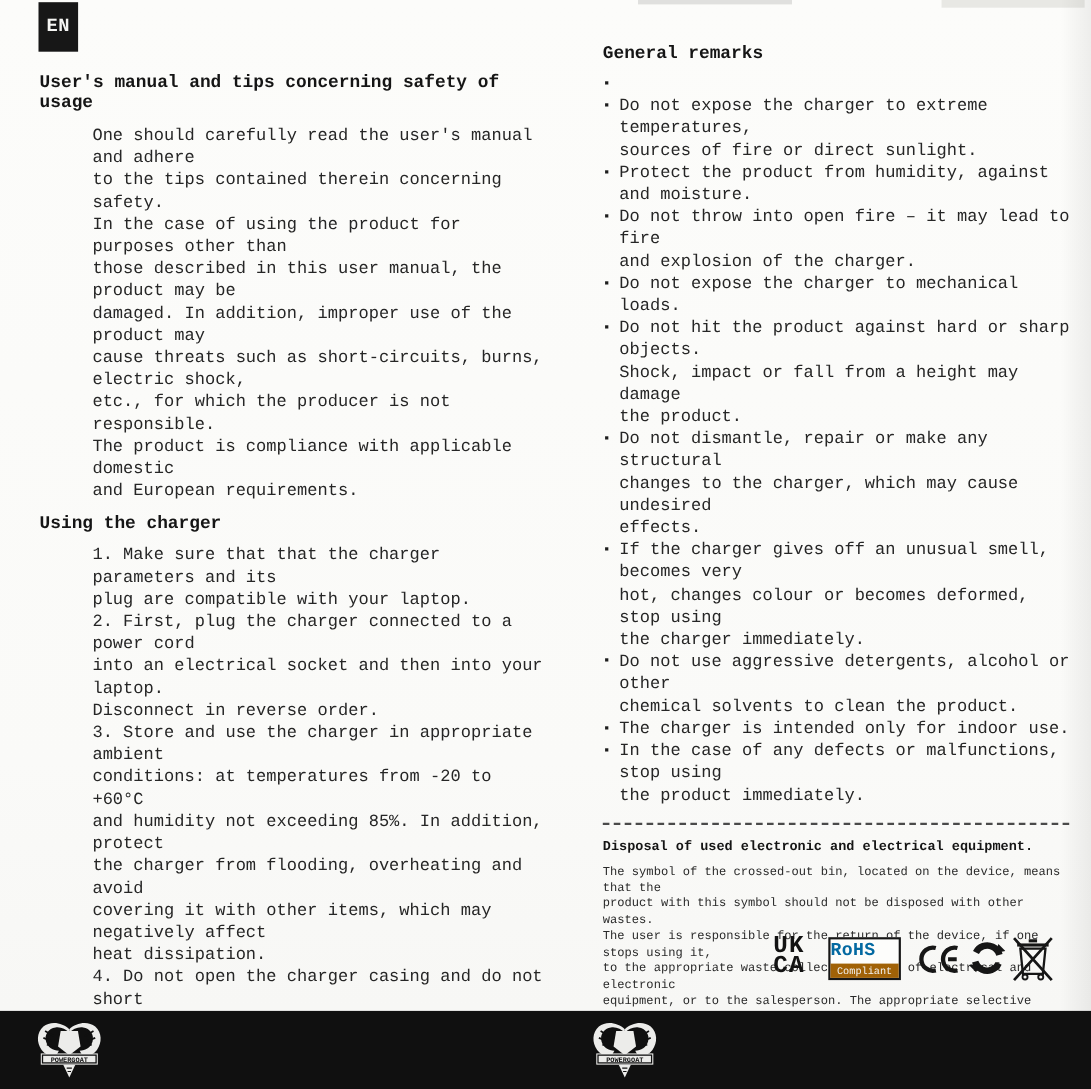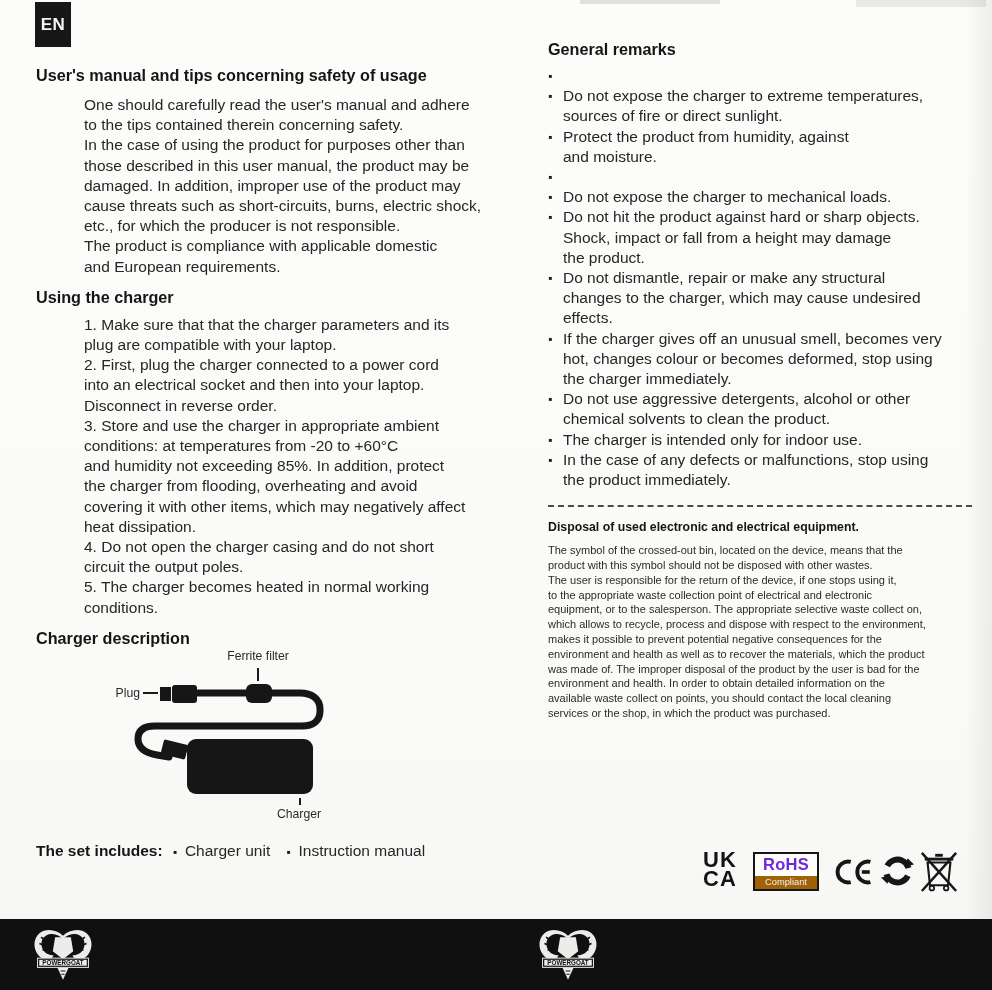--- a/index.html
+++ b/index.html
@@ -1,19 +1,19 @@
 <!DOCTYPE html>
 <html><head>
 <meta charset="utf-8">
 <style>
   html,body{margin:0;padding:0;background:#e9e9e7;}
   .page{
     position:relative;width:992px;height:990px;margin:0 auto;
     background:linear-gradient(180deg,#fcfcfa 0%,#fafaf8 70%,#f6f6f4 100%);
-    font-family:Liberation Sans, sans-serif;color:#242424;overflow:hidden;
+    font-family:Liberation Mono, monospace;color:#242424;overflow:hidden;
   }
   
   .artifact-a{position:absolute;left:580px;top:0;width:140px;height:4px;background:#d7d7d4;opacity:.75;}
   .artifact-b{position:absolute;left:856px;top:0;width:130px;height:7px;background:#e2e2df;opacity:.8;}
   .edge-right{position:absolute;right:0;top:0;width:28px;height:920px;
     background:linear-gradient(90deg,rgba(0,0,0,0) 0%,rgba(0,0,0,.06) 100%);}
   
   .en-badge{position:absolute;left:35px;top:2px;width:36px;height:45px;background:#171717;
     color:#f5f5f3;font-weight:700;font-size:17px;display:flex;align-items:center;justify-content:center;letter-spacing:.5px;}
   
@@ -52,21 +52,21 @@
   .disposal-h{margin-top:13px;font-size:12.3px;font-weight:700;color:#151515;line-height:15px;}
   .small-text{margin-top:8px;font-size:11px;line-height:14.8px;white-space:pre-line;color:#2a2a2a;}
   
   .inline-list{display:inline-flex;align-items:baseline;margin-left:10px;}
   .inline-list .bullet-item{display:inline-flex;align-items:baseline;margin-right:16px;}
   .inline-list .bullet-marker{flex:0 0 auto;margin-right:8px;line-height:inherit;}
   .inline-list .bullet-text{font-size:15.5px;line-height:inherit;}
   
   .ukca{position:absolute;left:703px;top:851px;font-weight:800;font-size:22px;line-height:18.5px;letter-spacing:1px;color:#131313;}
   .rohs{position:absolute;left:753px;top:852px;width:66px;height:39px;border:2.5px solid #161616;box-sizing:border-box;background:#fdfdfb;}
-  .rohs-top{font-size:16.5px;font-weight:800;text-align:center;line-height:20px;color:#6d28d9;letter-spacing:.3px;}
+  .rohs-top{font-size:16.5px;font-weight:800;text-align:left;line-height:20px;color:#0369a1;letter-spacing:.3px;}
   .rohs-bottom{position:absolute;left:0;right:0;bottom:0;height:13px;background:#a16207;color:#f2f2f0;font-size:9.3px;text-align:center;line-height:13px;}
   .ce-svg{position:absolute;left:833px;top:857px;width:42px;height:30px;}
   .rec-svg{position:absolute;left:881px;top:854px;width:33px;height:34px;}
   .bin-svg{position:absolute;left:919px;top:849px;width:40px;height:44px;}
   
   .footer-bar{position:absolute;left:0;top:919px;width:992px;height:71px;background:#101010;}
   .goat{position:absolute;top:6px;width:66px;height:59px;}
   .goat1{left:30px;}
   .goat2{left:535px;}
 </style>
@@ -156,20 +156,22 @@
           <span class="bullet-text">Do not expose the charger to extreme temperatures,
 sources of fire or direct sunlight.</span>
         </div>
         <div class="bullet-item">
           <span class="bullet-marker">▪</span>
           <span class="bullet-text">Protect the product from humidity, against
 and moisture.</span>
         </div>
         <div class="bullet-item">
           <span class="bullet-marker">▪</span>
+          <span class="bullet-text">Do not throw into open fire – it may lead to fire
+and explosion of the charger.</span>
         </div>
         <div class="bullet-item">
           <span class="bullet-marker">▪</span>
           <span class="bullet-text">Do not expose the charger to mechanical loads.</span>
         </div>
         <div class="bullet-item">
           <span class="bullet-marker">▪</span>
           <span class="bullet-text">Do not hit the product against hard or sharp objects.
 Shock, impact or fall from a height may damage
 the product.</span>

